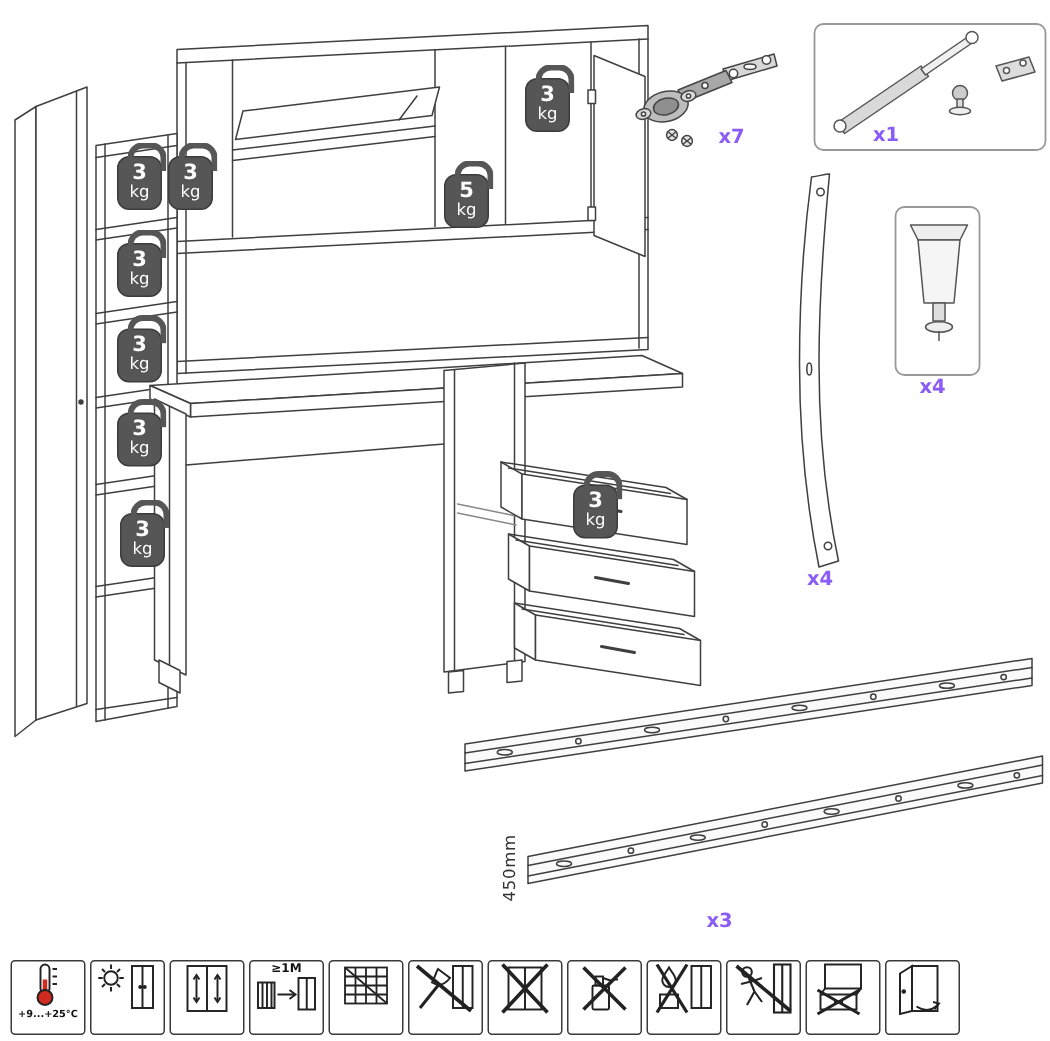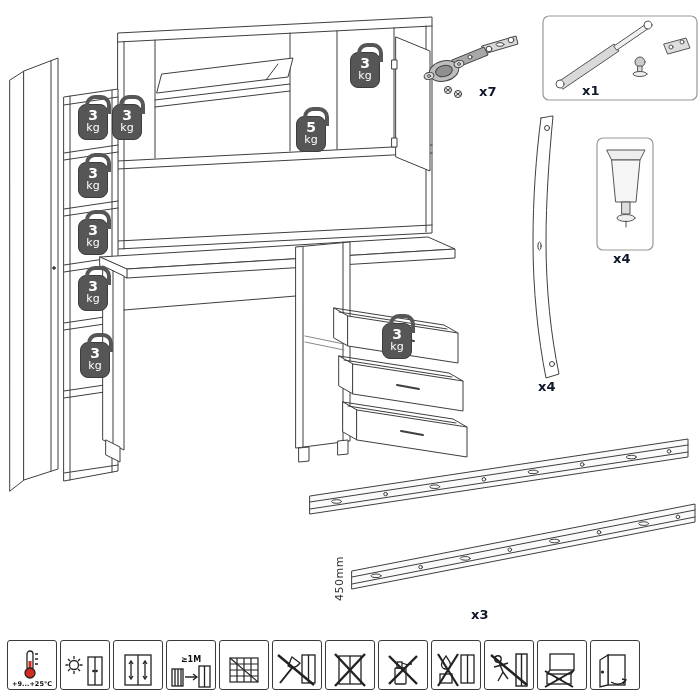--- a/index.html
+++ b/index.html
@@ -2,24 +2,24 @@
 <html><head>
 <meta charset="utf-8">
 <style>
   *{margin:0;padding:0;box-sizing:border-box}
   html,body{width:700px;height:694px;background:#fff;font-family:"DejaVu Sans",sans-serif;position:relative;overflow:hidden}
   .art{position:absolute;left:0;top:0;z-index:1}
   .weight{position:absolute;width:30px;height:36px;background:#565656;border:1px solid #3c3c3c;border-radius:8px;color:#fff;text-align:center;z-index:6}
   .weight::before{content:"";position:absolute;top:-10px;left:6px;width:18px;height:15px;border:4.5px solid #565656;border-bottom:none;border-radius:10px 10px 0 0}
   .weight .wval{font-size:14px;font-weight:bold;line-height:15px;margin-top:3px}
   .weight .wunit{font-size:11px;font-weight:normal;line-height:9px}
-  .qty{position:absolute;font-size:13px;font-weight:bold;color:#0f172a;z-index:6}
+  .qty{position:absolute;font-size:13px;font-weight:bold;color:#8b5cf6;z-index:6}
   .rot{position:absolute;transform:rotate(-90deg);transform-origin:0 0;font-size:11px;color:#333;letter-spacing:.5px;z-index:6}
   .icons{position:absolute;left:7px;top:640px;display:flex;gap:3px;z-index:6}
-  .ibox{width:50px;height:50px;border:1.4px solid #3a3a3a;border-radius:3px;display:flex;flex-direction:column;align-items:center;justify-content:flex-end;background:#fff;gap:1px;overflow:hidden}
+  .ibox{width:50px;height:50px;border:1.4px solid #3a3a3a;border-radius:3px;display:flex;flex-direction:column;align-items:center;justify-content:flex-start;background:#fff;gap:1px;overflow:hidden}
   .ilabel{font-size:8px;font-weight:bold;color:#111;line-height:9px;white-space:nowrap}
   .ilabel.small{font-size:6.5px}
 </style>
 </head>
 <body>
 
 <svg class="art" width="700" height="694" viewBox="0 0 700 694">
   <g stroke="#3f3f3f" stroke-width="1" fill="none" stroke-linejoin="round" stroke-linecap="round">
 
     <g>

